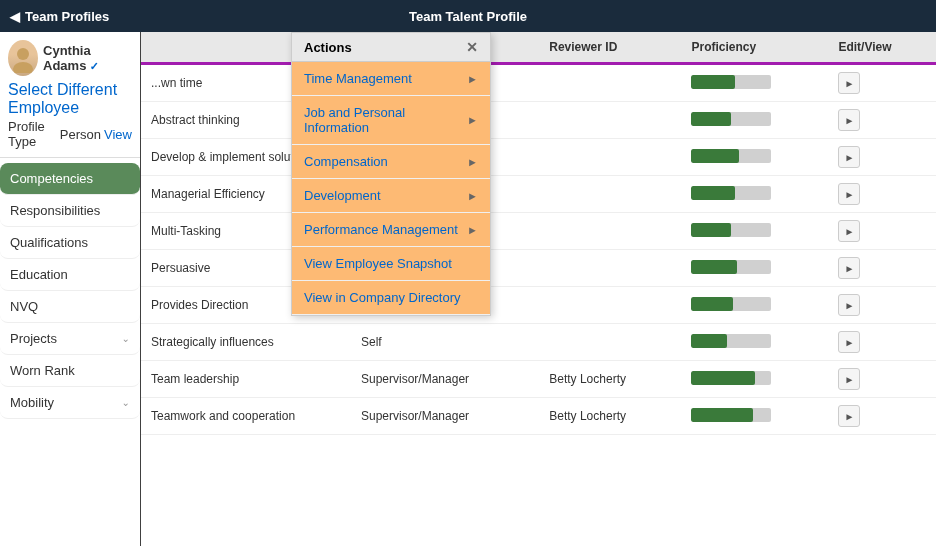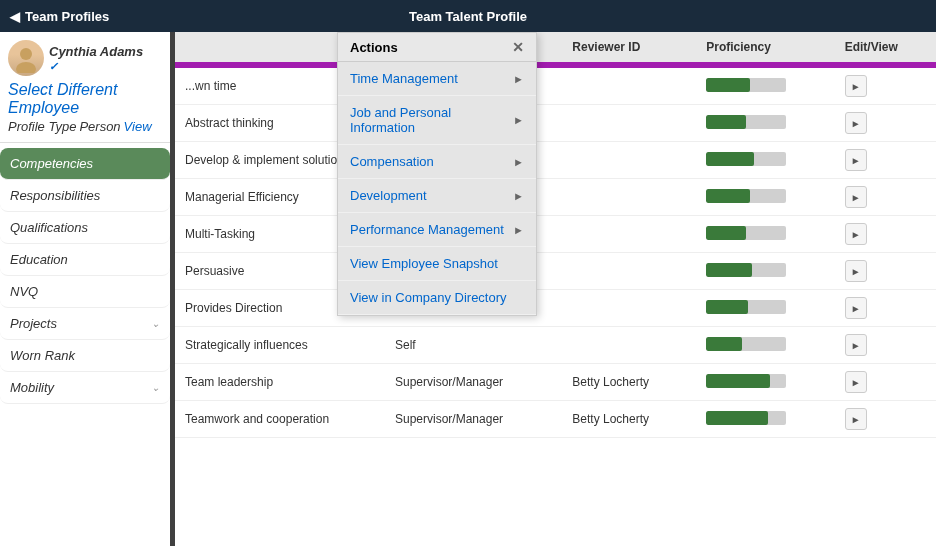--- a/index.html
+++ b/index.html
@@ -29,26 +29,25 @@
       cursor: pointer;
     }
 
     .main-layout {
       display: flex;
       height: 514px;
     }
 
     
     .sidebar {
-      width: 175px;
+      width: 141px;
       background: #fff;
-      border-right: 5px solid #404040;
+      border-right: 1px solid #404040;
       flex-shrink: 0;
       overflow-y: auto;
-      font-style: italic;
     }
 
     .employee-info {
       padding: 8px;
       border-bottom: 1px solid #ddd;
     }
     .employee-name-block {
       display: inline-block;
       vertical-align: middle;
       margin-left: 5px;
@@ -115,21 +114,21 @@
     .data-table {
       width: 100%;
       border-collapse: collapse;
     }
     .data-table th {
       background: #e8e8e8;
       padding: 8px 10px;
       text-align: left;
       font-weight: bold;
       color: #333;
-      border-bottom: 6px solid #a21caf;
+      border-bottom: 3px solid #a21caf;
       font-size: 12px;
     }
     .data-table td {
       padding: 7px 10px;
       border-bottom: 1px solid #eee;
       color: #333;
       font-size: 12px;
       vertical-align: middle;
     }
 
@@ -158,23 +157,23 @@
       justify-content: center;
       cursor: pointer;
       font-size: 10px;
       color: #555;
     }
 
     
     .actions-dropdown {
       position: absolute;
       top: 0;
-      left: 162px;
+      left: 150px;
       width: 200px;
-      background: #e5e5e5;
+      background: #fdba74;
       border: 1px solid #ccc;
       box-shadow: 2px 2px 8px rgba(0,0,0,0.2);
       z-index: 100;
     }
     .actions-header {
       background: #e8e8e8;
       padding: 6px 12px;
       font-weight: bold;
       font-size: 13px;
       display: flex;

